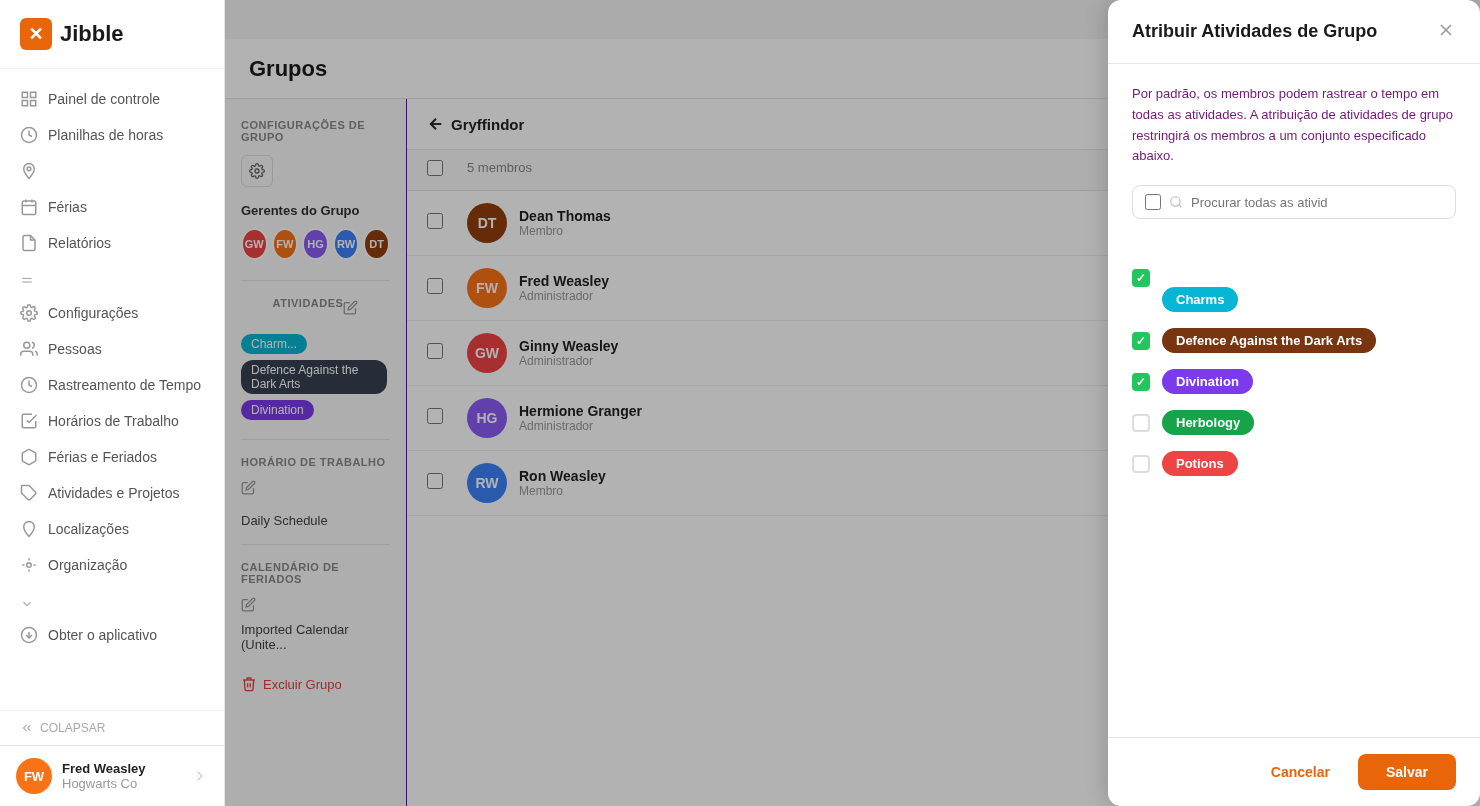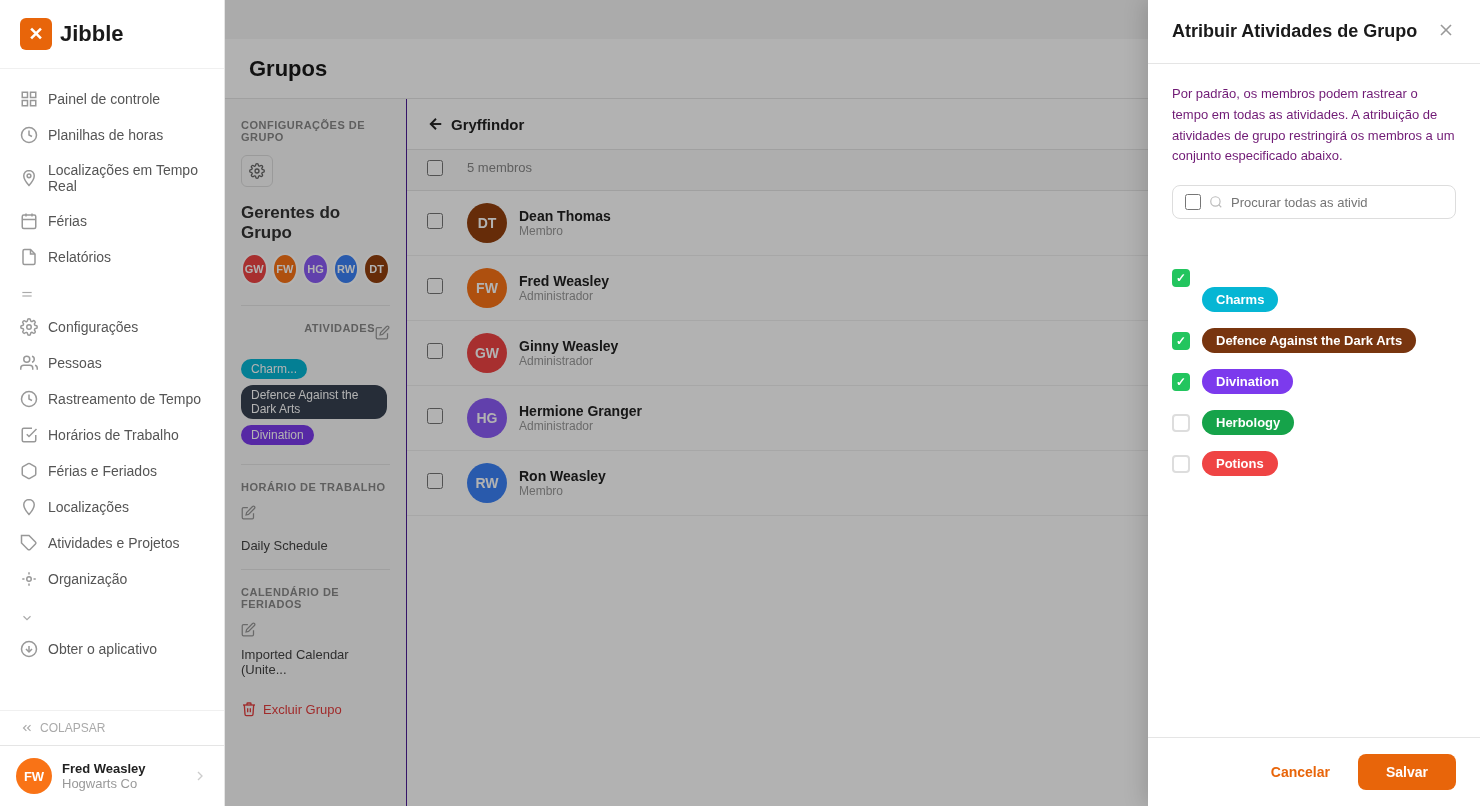--- a/index.html
+++ b/index.html
@@ -169,39 +169,39 @@
       border-radius: 6px;
       width: 32px;
       height: 32px;
       display: flex;
       align-items: center;
       justify-content: center;
       cursor: pointer;
       color: #666;
       margin-bottom: 16px;
     }
-    .subsection-label { font-size: 17px; font-weight: 600; color: #333; margin-bottom: 10px; }
+    .subsection-label { font-size: 13px; font-weight: 600; color: #333; margin-bottom: 10px; }
     .avatars-row { display: flex; gap: 4px; margin-bottom: 20px; }
     .avatar-circle {
       width: 32px;
       height: 32px;
       border-radius: 50%;
       border: 2px solid white;
       overflow: hidden;
       display: flex;
       align-items: center;
       justify-content: center;
       font-size: 11px;
       font-weight: bold;
       color: white;
     }
     .section-header-row {
       display: flex;
       align-items: center;
-      justify-content: flex-end;
+      justify-content: center;
       margin-bottom: 10px;
     }
     .edit-icon-btn {
       background: none;
       border: none;
       cursor: pointer;
       color: #999;
       font-size: 16px;
     }
     .activity-tag {
@@ -303,27 +303,28 @@
       position: absolute;
       top: 0; left: 0; right: 0; bottom: 0;
       background: rgba(0,0,0,0.3);
       z-index: 10;
     }
 
     
     .side-panel {
       position: absolute;
       top: 0; right: 0;
-      width: 332px;
+      width: 372px;
       height: 100%;
       background: #fff;
       z-index: 20;
       display: flex;
       flex-direction: column;
       box-shadow: -4px 0 20px rgba(0,0,0,0.15);
+      border-radius: 13px;
     }
     .panel-header {
       display: flex;
       align-items: center;
       justify-content: space-between;
       padding: 20px 24px;
       border-bottom: 1px solid #e5e5e5;
     }
     .panel-title { font-size: 18px; font-weight: 700; color: #1a1a1a; }
     .close-btn {
@@ -463,21 +464,20 @@
           <circle cx="12" cy="12" r="10"></circle>
           <polyline points="12 6 12 12 16 14"></polyline>
         </svg>
       <span>Planilhas de horas</span>
     </div>
     <div class="nav-item">
       <svg class="nav-icon" viewBox="0 0 24 24" fill="none" stroke="currentColor" stroke-width="2">
           <path d="M12 2C8.13 2 5 5.13 5 9c0 5.25 7 13 7 13s7-7.75 7-13c0-3.87-3.13-7-7-7z"></path>
           <circle cx="12" cy="9" r="2.5"></circle>
         </svg>
-      <span>Localizações em Tempo Real</span>
     </div>
     <div class="nav-item">
       <svg class="nav-icon" viewBox="0 0 24 24" fill="none" stroke="currentColor" stroke-width="2">
           <rect x="3" y="4" width="18" height="18" rx="2"></rect>
           <line x1="16" y1="2" x2="16" y2="6"></line>
           <line x1="8" y1="2" x2="8" y2="6"></line>
           <line x1="3" y1="10" x2="21" y2="10"></line>
         </svg>
       <span>Férias</span>
     </div>
@@ -527,30 +527,30 @@
       <span>Horários de Trabalho</span>
     </div>
     <div class="nav-item">
       <svg class="nav-icon" viewBox="0 0 24 24" fill="none" stroke="currentColor" stroke-width="2">
           <path d="M21 16V8a2 2 0 00-1-1.73l-7-4a2 2 0 00-2 0l-7 4A2 2 0 003 8v8a2 2 0 001 1.73l7 4a2 2 0 002 0l7-4A2 2 0 0021 16z"></path>
         </svg>
       <span>Férias e Feriados</span>
     </div>
     <div class="nav-item">
       <svg class="nav-icon" viewBox="0 0 24 24" fill="none" stroke="currentColor" stroke-width="2">
-          <path d="M12 2C8.13 2 5 5.13 5 9c0 5.25 7 13 7 13s7-7.75 7-13c0-3.87-3.13-7-7-7z"></path>
-        </svg>
-      <span>Localizações</span>
-    </div>
-    <div class="nav-item">
-      <svg class="nav-icon" viewBox="0 0 24 24" fill="none" stroke="currentColor" stroke-width="2">
           <path d="M20.59 13.41l-7.17 7.17a2 2 0 01-2.83 0L2 12V2h10l8.59 8.59a2 2 0 010 2.82z"></path>
           <line x1="7" y1="7" x2="7.01" y2="7"></line>
         </svg>
       <span>Atividades e Projetos</span>
+    </div>
+    <div class="nav-item">
+      <svg class="nav-icon" viewBox="0 0 24 24" fill="none" stroke="currentColor" stroke-width="2">
+          <path d="M12 2C8.13 2 5 5.13 5 9c0 5.25 7 13 7 13s7-7.75 7-13c0-3.87-3.13-7-7-7z"></path>
+        </svg>
+      <span>Localizações</span>
     </div>
     <div class="nav-item">
       <svg class="nav-icon" viewBox="0 0 24 24" fill="none" stroke="currentColor" stroke-width="2">
           <circle cx="12" cy="12" r="3"></circle>
           <path d="M12 3v3M12 18v3M3 12h3M18 12h3"></path>
         </svg>
       <span>Organização</span>
     </div>
     <div class="nav-section-header">
       <svg width="14" height="14" viewBox="0 0 24 24" fill="none" stroke="currentColor" stroke-width="2">

